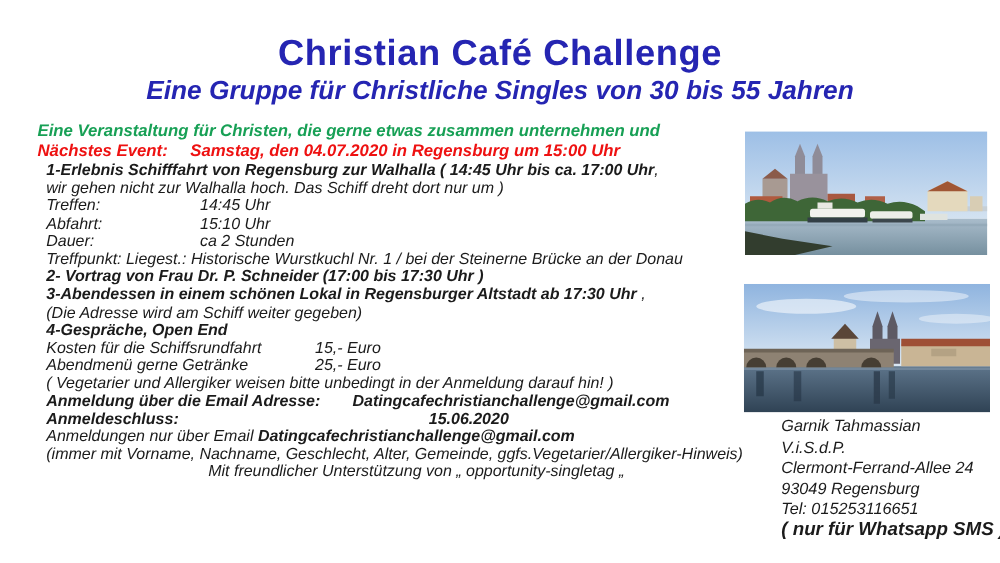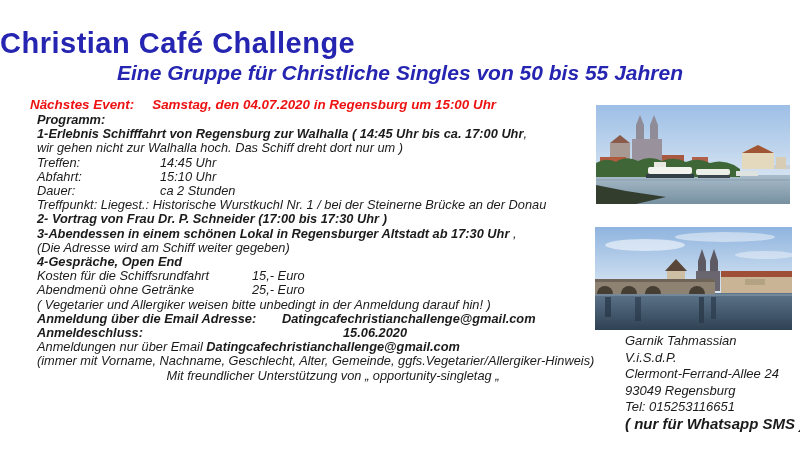--- a/index.html
+++ b/index.html
@@ -7,21 +7,21 @@
     --green:#17a055;
     --red:#ee1111;
     --ink:#1b1b1b;
   }
   html,body{margin:0;padding:0;background:#ffffff;}
   .page{
     position:relative;width:800px;height:450px;background:#ffffff;overflow:hidden;
     font-family:"Liberation Sans", sans-serif;color:var(--ink);
   }
   .title{
-    position:absolute;top:27px;left:0;width:100%;
+    position:absolute;top:27px;left:0;width:100%;text-align:center;
     color:var(--blue);font-size:29px;font-weight:bold;letter-spacing:.5px;
   }
   .subtitle{
     position:absolute;top:61px;left:0;width:100%;text-align:center;
     color:var(--blue);font-size:21px;font-weight:bold;font-style:italic;
   }
   .content{
     position:absolute;left:30px;top:97px;width:566px;
     font-size:12.8px;font-style:italic;
   }
@@ -46,41 +46,41 @@
     font-size:13px;font-style:italic;line-height:16.6px;white-space:nowrap;
   }
   .contact .b{font-size:15px;}
 </style>
 </head>
 <body>
 
 <div class="page">
 
   <div class="title">Christian Café Challenge</div>
-  <div class="subtitle">Eine Gruppe für Christliche Singles von 50 bis 55 Jahren</div>
+  <div class="subtitle">Eine Gruppe für Christliche Singles von 30 bis 55 Jahren</div>
 
   <div class="content">
+    <div class="line lead green">Eine Veranstaltung für Christen, die gerne etwas zusammen unternehmen und</div>
     <div class="line lead red"><span>Nächstes Event:</span><span class="gap"></span><span>Samstag, den 04.07.2020 in Regensburg um 15:00 Uhr</span></div>
 
-    <div class="line b ind">Programm:</div>
     <div class="line ind"><span class="b">1-Erlebnis Schifffahrt von Regensburg zur Walhalla ( 14:45 Uhr bis ca. 17:00 Uhr</span><span>,</span></div>
     <div class="line ind">wir gehen nicht zur Walhalla hoch. Das Schiff dreht dort nur um )</div>
 
     <div class="line ind"><span class="col-sched">Treffen:</span><span>14:45 Uhr</span></div>
     <div class="line ind"><span class="col-sched">Abfahrt:</span><span>15:10 Uhr</span></div>
     <div class="line ind"><span class="col-sched">Dauer:</span><span>ca 2 Stunden</span></div>
 
     <div class="line ind">Treffpunkt:  Liegest.: Historische Wurstkuchl Nr. 1 /  bei der Steinerne Brücke an der Donau</div>
     <div class="line b ind">2- Vortrag von Frau Dr. P. Schneider (17:00 bis 17:30 Uhr )</div>
     <div class="line ind"><span class="b">3-Abendessen in einem schönen Lokal in Regensburger Altstadt ab 17:30 Uhr</span><span> ,</span></div>
     <div class="line ind">(Die Adresse wird am Schiff weiter gegeben)</div>
     <div class="line b ind">4-Gespräche, Open End</div>
 
     <div class="line ind"><span class="col-cost">Kosten für die Schiffsrundfahrt</span><span>15,- Euro</span></div>
-    <div class="line ind"><span class="col-cost">Abendmenü ohne Getränke</span><span>25,- Euro</span></div>
+    <div class="line ind"><span class="col-cost">Abendmenü gerne Getränke</span><span>25,- Euro</span></div>
     <div class="line ind">( Vegetarier und Allergiker weisen bitte unbedingt in der Anmeldung darauf hin! )</div>
 
     <div class="line b ind"><span class="col-mail">Anmeldung über die Email Adresse:</span><span>Datingcafechristianchallenge@gmail.com</span></div>
     <div class="line b ind"><span class="col-dead">Anmeldeschluss:</span><span>15.06.2020</span></div>
     <div class="line ind"><span>Anmeldungen nur über Email </span><span class="b">Datingcafechristianchallenge@gmail.com</span></div>
     <div class="line ind">(immer mit Vorname, Nachname, Geschlecht, Alter, Gemeinde, ggfs.Vegetarier/Allergiker-Hinweis)</div>
     <div class="line center">Mit freundlicher Unterstützung von „ opportunity-singletag „</div>
   </div>
 
   <div class="photo" id="photo1">

